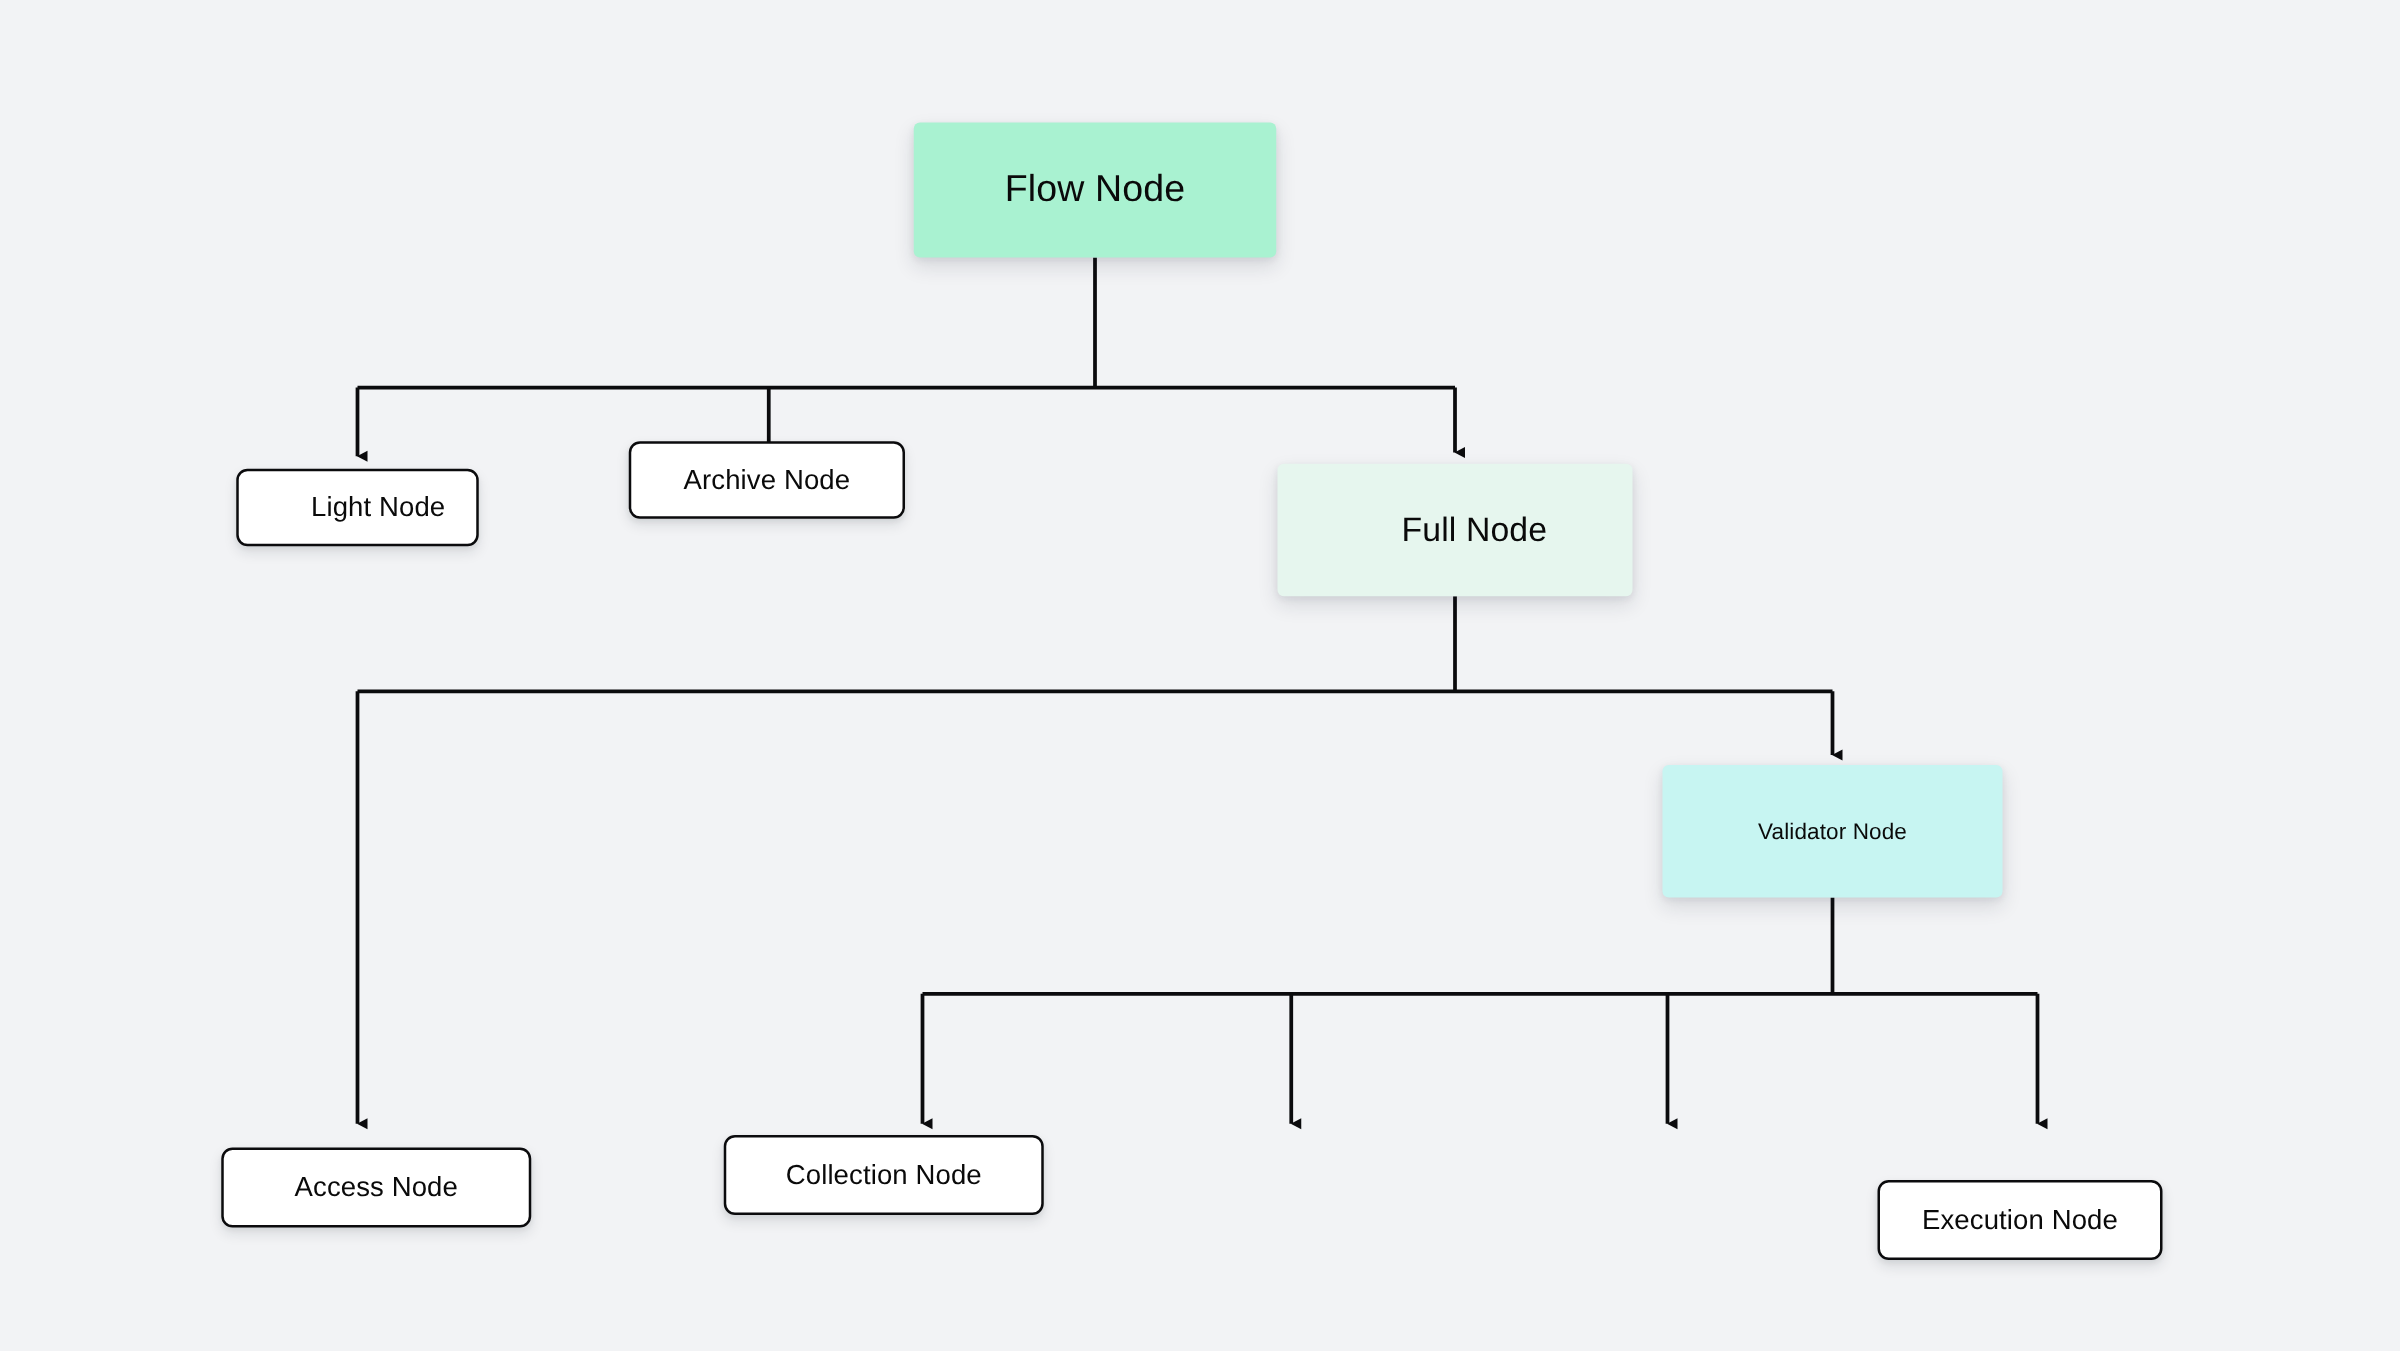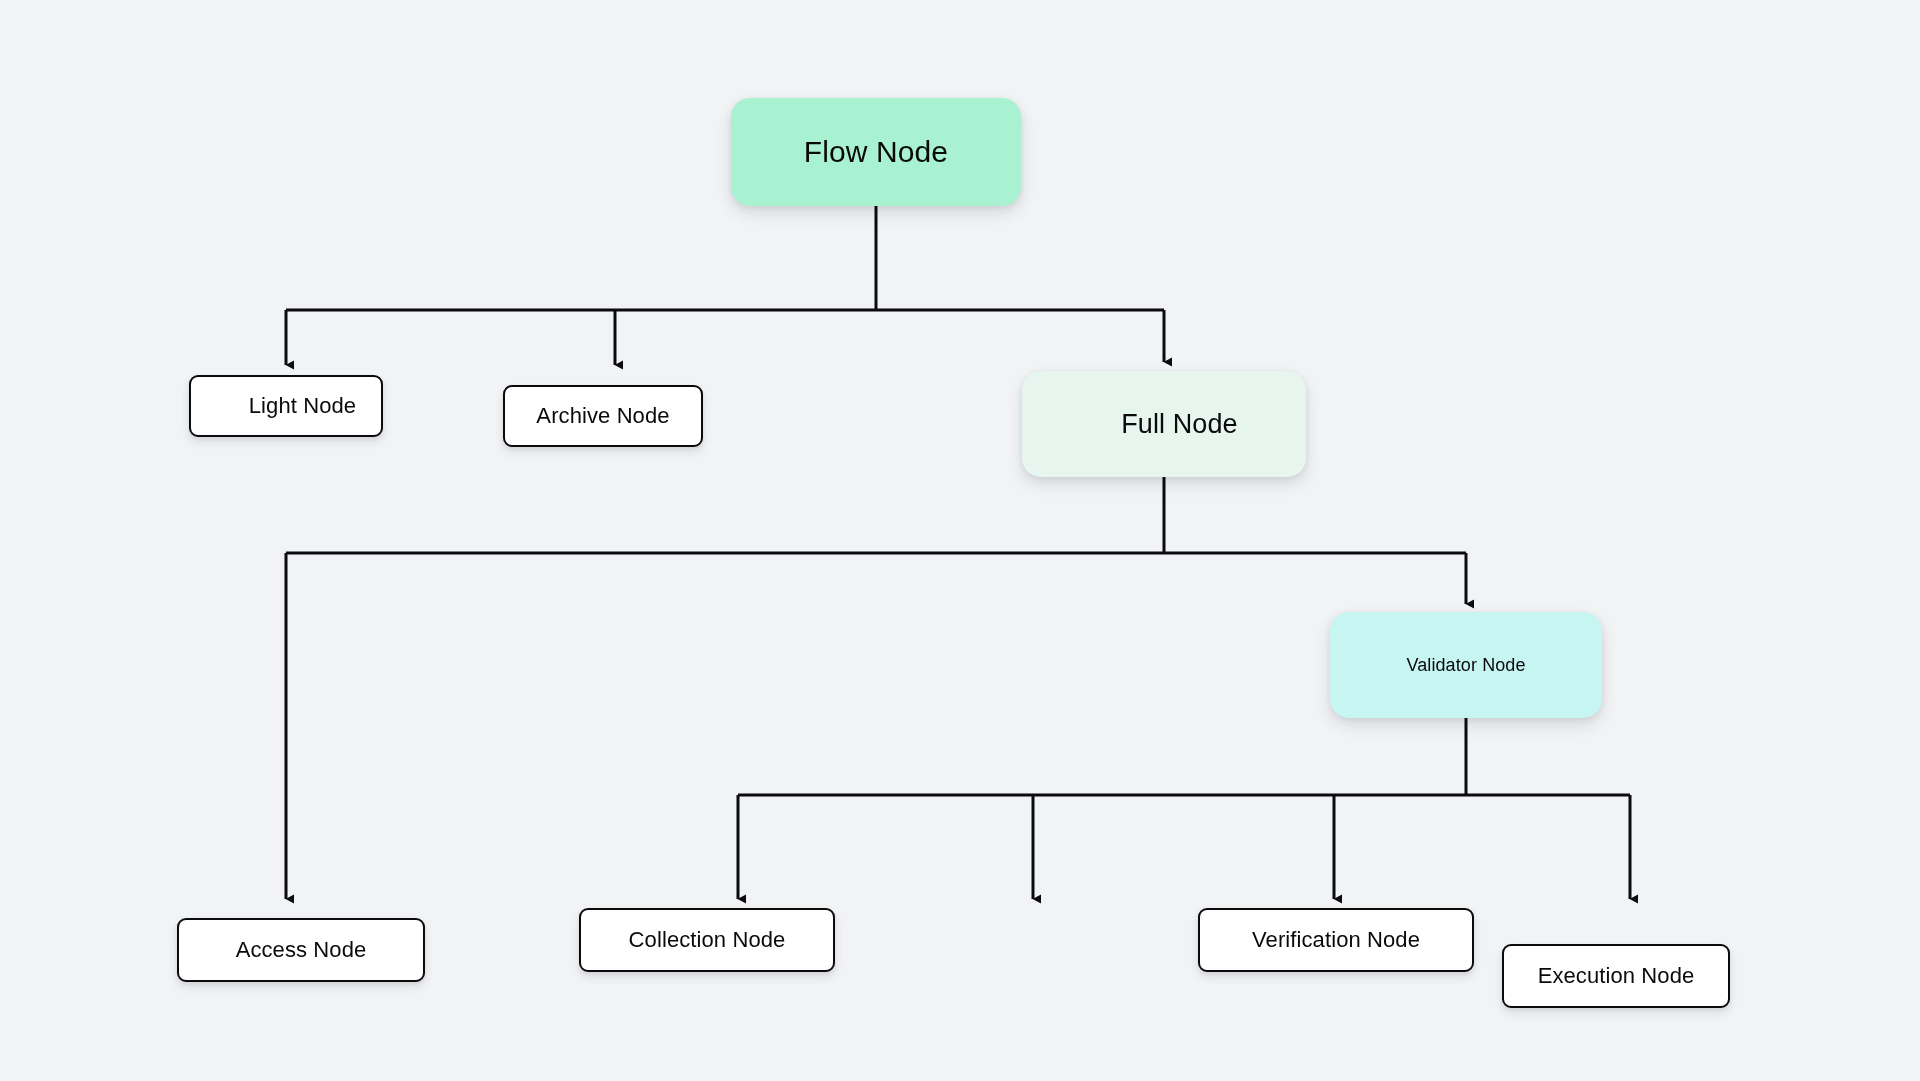--- a/index.html
+++ b/index.html
@@ -39,21 +39,21 @@
     background: #ffffff;
     border: 2.5px solid #0b0b0d;
     border-radius: 9px;
     font-size: 22px;
     box-shadow: 0 5px 10px rgba(20, 26, 40, 0.10),
                 0 2px 4px rgba(20, 26, 40, 0.06);
   }
   
   .node.fill {
     border: none;
-    border-radius: 19px;
+    border-radius: 5px;
     box-shadow: 0 7px 16px rgba(24, 34, 50, 0.12),
                 0 2px 6px rgba(24, 34, 50, 0.07);
   }
   .node.fill::before {
     content: "";
     position: absolute;
     left: -7px;
     top: -7px;
     right: -7px;
     bottom: -7px;
@@ -95,21 +95,20 @@
       <path d="M738,795 L1630,795"></path>
       <path d="M738,795 L738,899" marker-end="url(#arrow)"></path>
       <path d="M1033,795 L1033,899" marker-end="url(#arrow)"></path>
       <path d="M1334,795 L1334,899" marker-end="url(#arrow)"></path>
       <path d="M1630,795 L1630,899" marker-end="url(#arrow)"></path>
     </g>
   </svg>
 
   <div class="node fill root" style="left: 731px; top: 98px; width: 290px; height: 108px; background: rgb(169, 242, 209);">Flow Node</div>
   <div class="node plain" style="left: 189px; top: 375px; width: 194px; height: 62px; padding-left: 33px;">Light Node</div>
-  <div class="node plain" style="left: 503px; top: 385px; width: 200px; height: 62px;">Archive Node</div>
+  <div class="node plain" style="left: 503px; top: 353px; width: 221px; height: 62px;">Archive Node</div>
   <div class="node fill mid" style="left: 1022px; top: 371px; width: 284px; height: 106px; background: rgb(230, 246, 238);">Full Node</div>
   <div class="node plain" style="left: 177px; top: 918px; width: 248px; height: 64px;">Access Node</div>
   <div class="node fill validator" style="left: 1330px; top: 612px; width: 272px; height: 106px; background: rgb(199, 245, 242);">Validator Node</div>
   <div class="node plain" style="left: 579px; top: 908px; width: 256px; height: 64px;">Collection Node</div>
-  <div class="node plain" style="left: 1198px; top: 908px; width: 276px; height: 64px;">Verification Node</div>
   <div class="node plain" style="left: 1502px; top: 908px; width: 228px; height: 64px; margin-top: 36px;">Execution Node</div>
 
 </div>
 
 </body></html>

